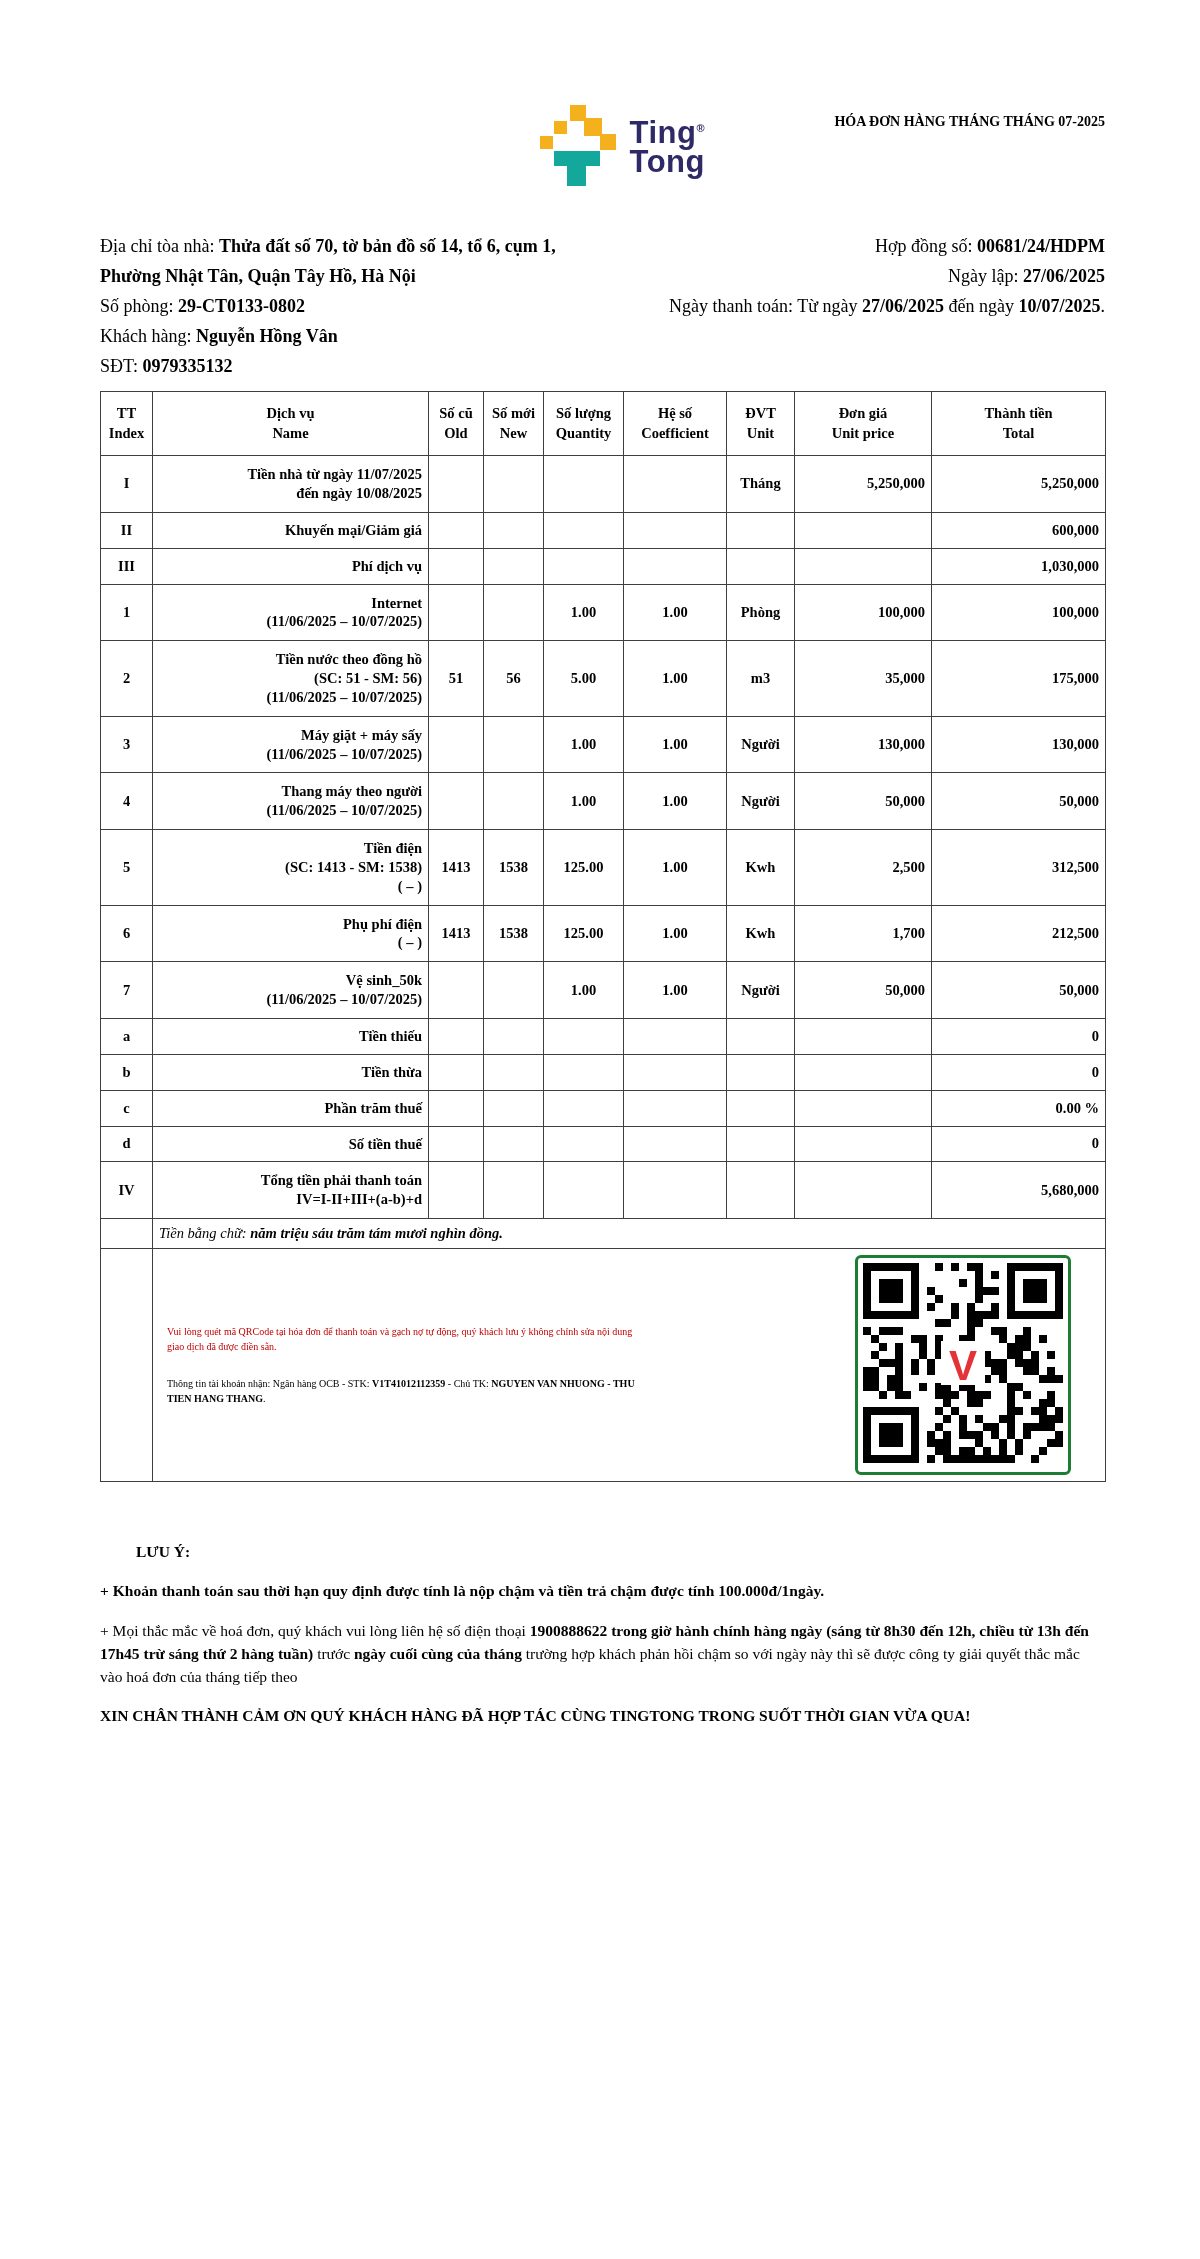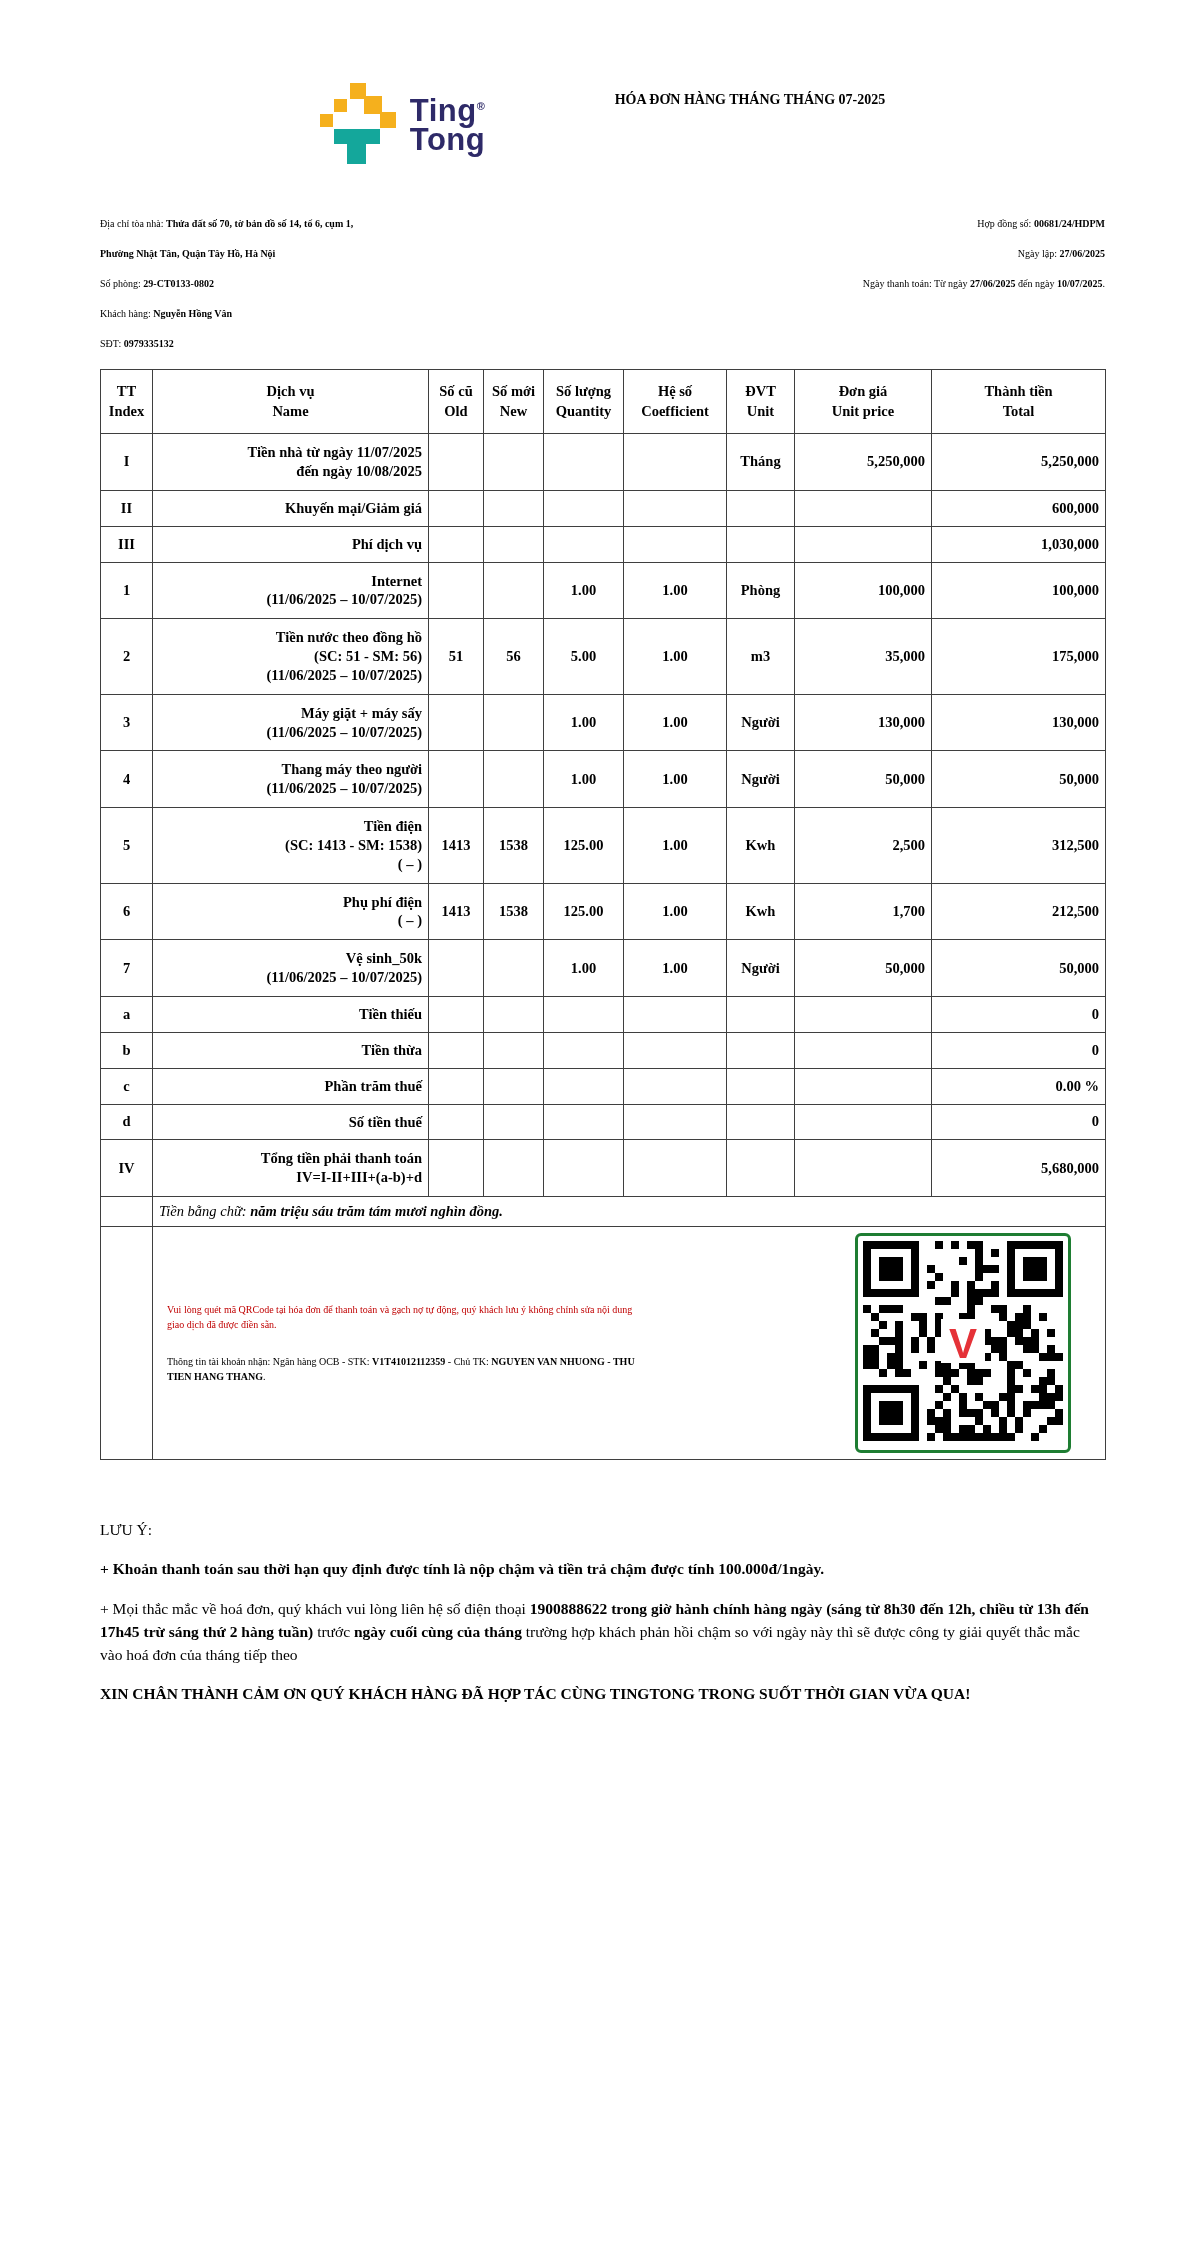--- a/index.html
+++ b/index.html
@@ -3,31 +3,31 @@
 <meta charset="utf-8">
 <style>
   html,body{margin:0;padding:0;background:#ffffff;}
   body{width:1200px;height:2259px;font-family:"Liberation Serif",serif;color:#000;position:relative;}
   .page{position:relative;width:1200px;height:2259px;overflow:hidden;}
   .content{width:1005px;margin-left:100px;}
   .b{font-weight:bold;}
   .i{font-style:italic;}
 
   
-  .header{display:flex;justify-content:center;align-items:flex-start;padding-top:83px;}
+  .header{display:flex;justify-content:flex-end;align-items:flex-start;padding-top:105px;}
   .logo{display:flex;align-items:flex-start;gap:14px;}
   .logo-icon{position:relative;width:76px;height:92px;flex:0 0 auto;}
   .logo-icon .px{position:absolute;}
   .logo-text{font-family:"Liberation Sans",sans-serif;font-weight:bold;font-size:31px;line-height:0.92;color:#2e2a68;letter-spacing:0.5px;padding-top:14px;}
   .logo-text .reg{font-size:11px;vertical-align:super;}
   .title{width:400px;text-align:right;font-weight:bold;font-size:14px;line-height:1.5;padding-top:6px;}
 
   
   .info{display:flex;justify-content:space-between;margin-top:34px;}
-  .info-col{font-size:10px;line-height:30px;}
+  .info-col{font-size:18px;line-height:30px;}
   .info-left{width:55%;}
   .info-right{width:45%;text-align:right;}
 
   
   table.invoice{border-collapse:collapse;table-layout:fixed;width:1005px;margin-top:10px;}
   table.invoice th,table.invoice td{border:1.5px solid #3f3f3f;vertical-align:middle;padding:6px 6px;font-size:14.5px;}
   table.invoice th{font-weight:bold;padding:12px 4px;line-height:1.35;}
   td.c{text-align:center;font-weight:bold;}
   td.l{text-align:right;font-weight:bold;padding-left:10px;line-height:1.3;}
   td.r{text-align:right;font-weight:bold;padding-right:9px;}
@@ -36,21 +36,21 @@
   td.words-cell{font-size:15px;padding:9px 6px 9px 12px;}
   .qr-row-cell{padding:10px 14px;}
   .qr-flex{display:flex;align-items:center;justify-content:space-between;min-height:212px;}
   .qr-text{width:485px;padding-left:8px;font-size:10px;line-height:1.5;}
   .qr-red{color:#c00000;}
   .qr-account{margin-top:22px;}
   .qr-box{border:3px solid #1e7d32;border-radius:6px;padding:5px;background:#fff;margin-right:28px;flex:0 0 auto;}
 
   
   .notes{margin-top:58px;font-size:15.5px;line-height:1.5;}
-  .notes .nt{font-weight:normal;margin-bottom:16px;}
+  .notes .nt{font-weight:bold;margin-bottom:16px;margin-left:36px;}
   .notes .n1{font-weight:bold;margin-bottom:16px;}
   .notes .n2{margin-bottom:16px;}
   .notes .thanks{font-weight:bold;}
 </style>
 </head>
 <body>
 
 <div class="page">
   <div class="content">
 

